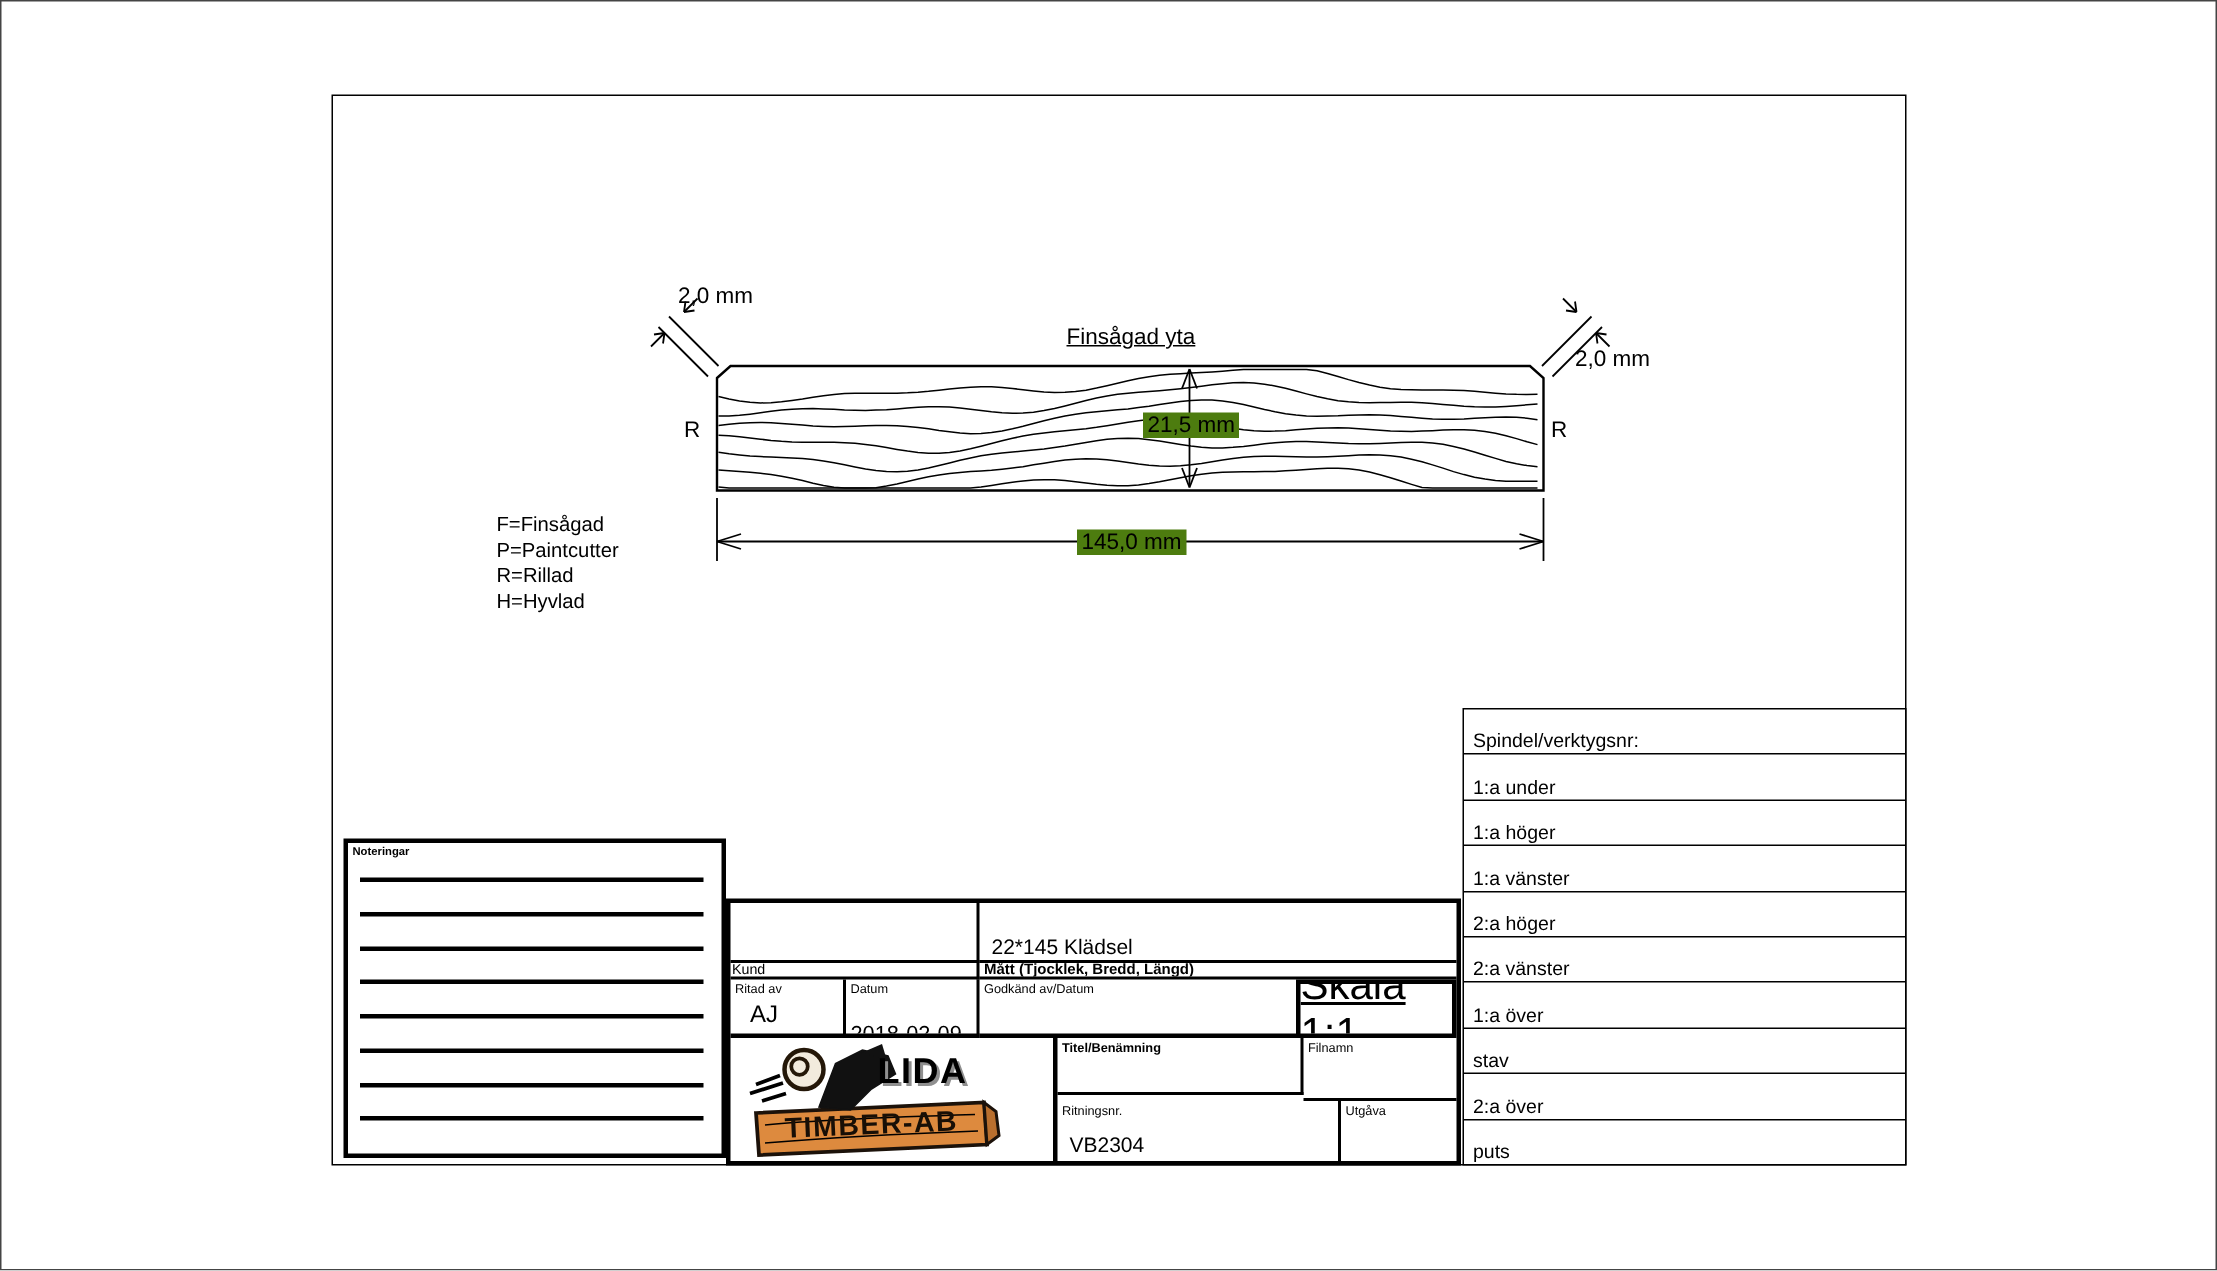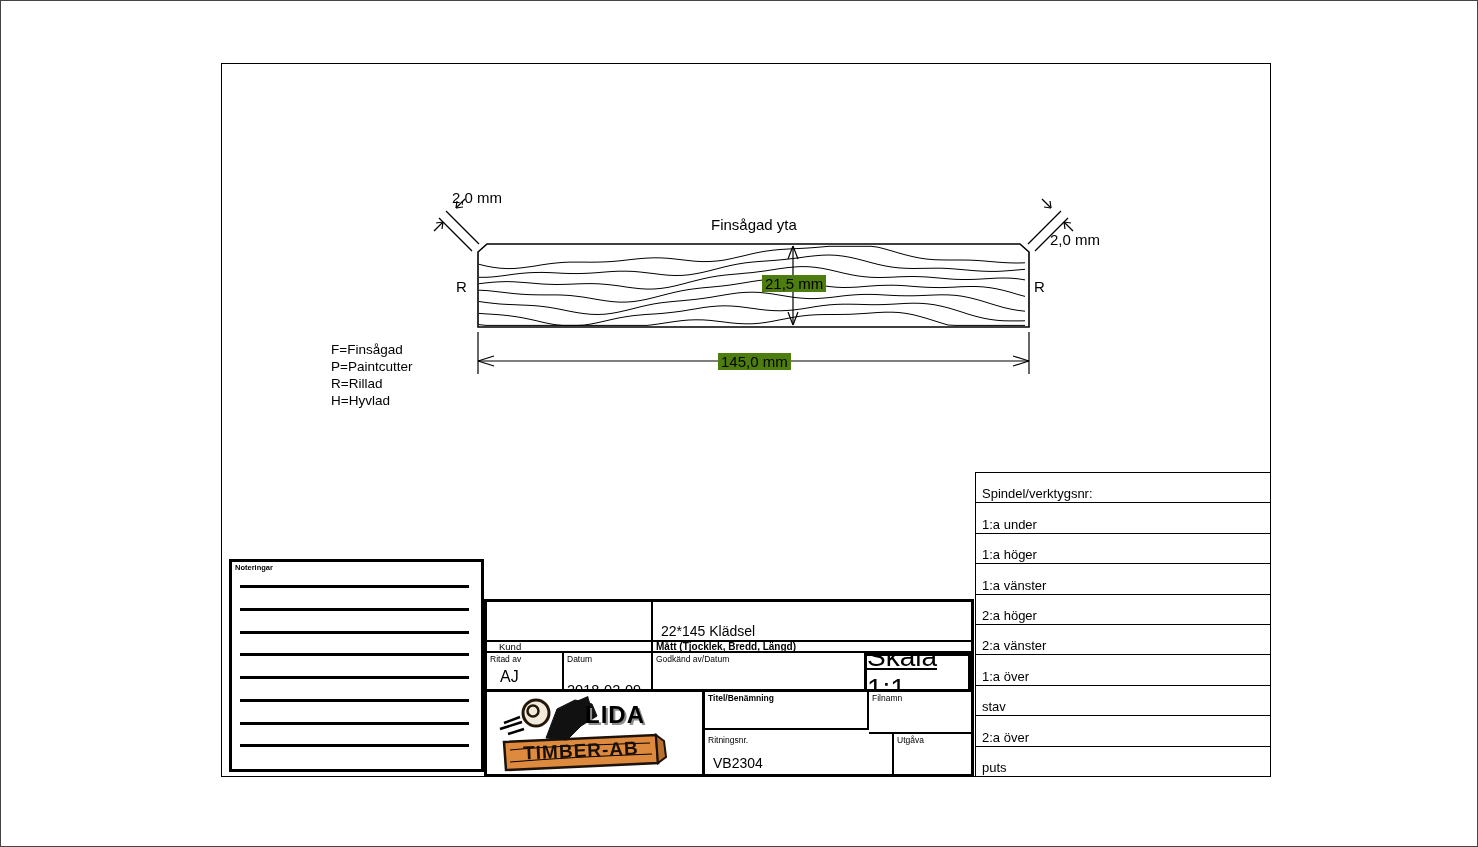--- a/index.html
+++ b/index.html
@@ -20,21 +20,21 @@
   .notes-label{position:absolute;left:3px;top:1px;font-size:7.5px;font-weight:bold;}
   .note-line{position:absolute;left:8px;right:12px;height:3px;background:#000;}
   
   .tb{left:483px;top:598px;width:490px;height:178px;border:3px solid #000;box-sizing:border-box;}
   .tb .cell{position:absolute;box-sizing:border-box;overflow:hidden;}
   .lbl{font-size:8.5px;line-height:10px;display:block;padding:1px 0 0 3px;}
   .val{display:block;padding-left:13px;}
   .cell-a{left:0;top:0;width:166px;height:40px;border-right:2px solid #000;border-bottom:2px solid #000;}
   .cell-title{left:166px;top:0;right:0;height:40px;border-bottom:2px solid #000;}
   .cell-title .val{position:absolute;left:8px;bottom:1px;font-size:14px;padding:0;text-align:center;}
-  .cell-kund{left:0;top:40px;width:166px;height:11px;border-right:2px solid #000;border-bottom:2px solid #000;font-size:9.5px;line-height:10px;padding-left:12px;}
+  .cell-kund{left:0;top:40px;width:166px;height:11px;border-right:2px solid #000;border-bottom:2px solid #000;font-size:9.5px;line-height:10px;padding-left:1px;}
   .cell-matt{left:166px;top:40px;right:0;height:11px;border-bottom:2px solid #000;font-size:10px;line-height:10px;padding-left:3px;font-weight:bold;}
   .cell-ritad{left:0;top:51px;width:77px;height:39px;border-right:2px solid #000;border-bottom:3px solid #000;}
   .cell-ritad .val{font-size:16px;margin-top:4px;}
   .cell-datum{left:77px;top:51px;width:89px;height:39px;border-right:2px solid #000;border-bottom:3px solid #000;}
   .cell-datum .val{font-size:14.5px;margin-top:18px;padding-left:3px;}
   .cell-godkand{left:166px;top:51px;width:211px;height:39px;border-bottom:3px solid #000;}
   .skala{left:377px;top:51px;width:107px;height:39px;border:3px solid #000;display:flex;align-items:center;justify-content:center;font-size:28px;border-bottom-width:3px;text-decoration:underline;}
   .cell-logo{left:0;top:90px;width:218px;height:82px;border-right:3px solid #000;}
   .cell-titel{left:218px;top:90px;width:164px;height:38px;border-right:2px solid #000;border-bottom:2px solid #000;font-weight:bold;}
   .cell-filnamn{left:382px;top:90px;right:0;height:42px;border-bottom:2px solid #000;}
@@ -115,21 +115,21 @@
       <line x1="477" y1="360" x2="1028" y2="360"></line>
       <line x1="477" y1="360" x2="493" y2="355"></line>
       <line x1="477" y1="360" x2="493" y2="365"></line>
       <line x1="1028" y1="360" x2="1012" y2="355"></line>
       <line x1="1028" y1="360" x2="1012" y2="365"></line>
     </g>
   </svg>
 
   <div class="abs dim-label" style="left:451px;top:188px;">2,0 mm</div>
   <div class="abs dim-label" style="left:1049px;top:230px;">2,0 mm</div>
-  <div class="abs dim-label" style="left:710px;top:215px;">Finsågad yta</div>
+  <div class="abs dim-label" style="left:710px;top:215px;text-decoration:underline;">Finsågad yta</div>
   <div class="abs dim-label" style="left:455px;top:277px;">R</div>
   <div class="abs dim-label" style="left:1033px;top:277px;">R</div>
   <div class="abs dim-label dim-on-line" style="left:761px;top:274px;">21,5 mm</div>
   <div class="abs dim-label dim-on-line" style="left:717px;top:352px;">145,0 mm</div>
 
   <div class="abs legend">
     <div>F=Finsågad</div>
     <div>P=Paintcutter</div>
     <div>R=Rillad</div>
     <div>H=Hyvlad</div>

